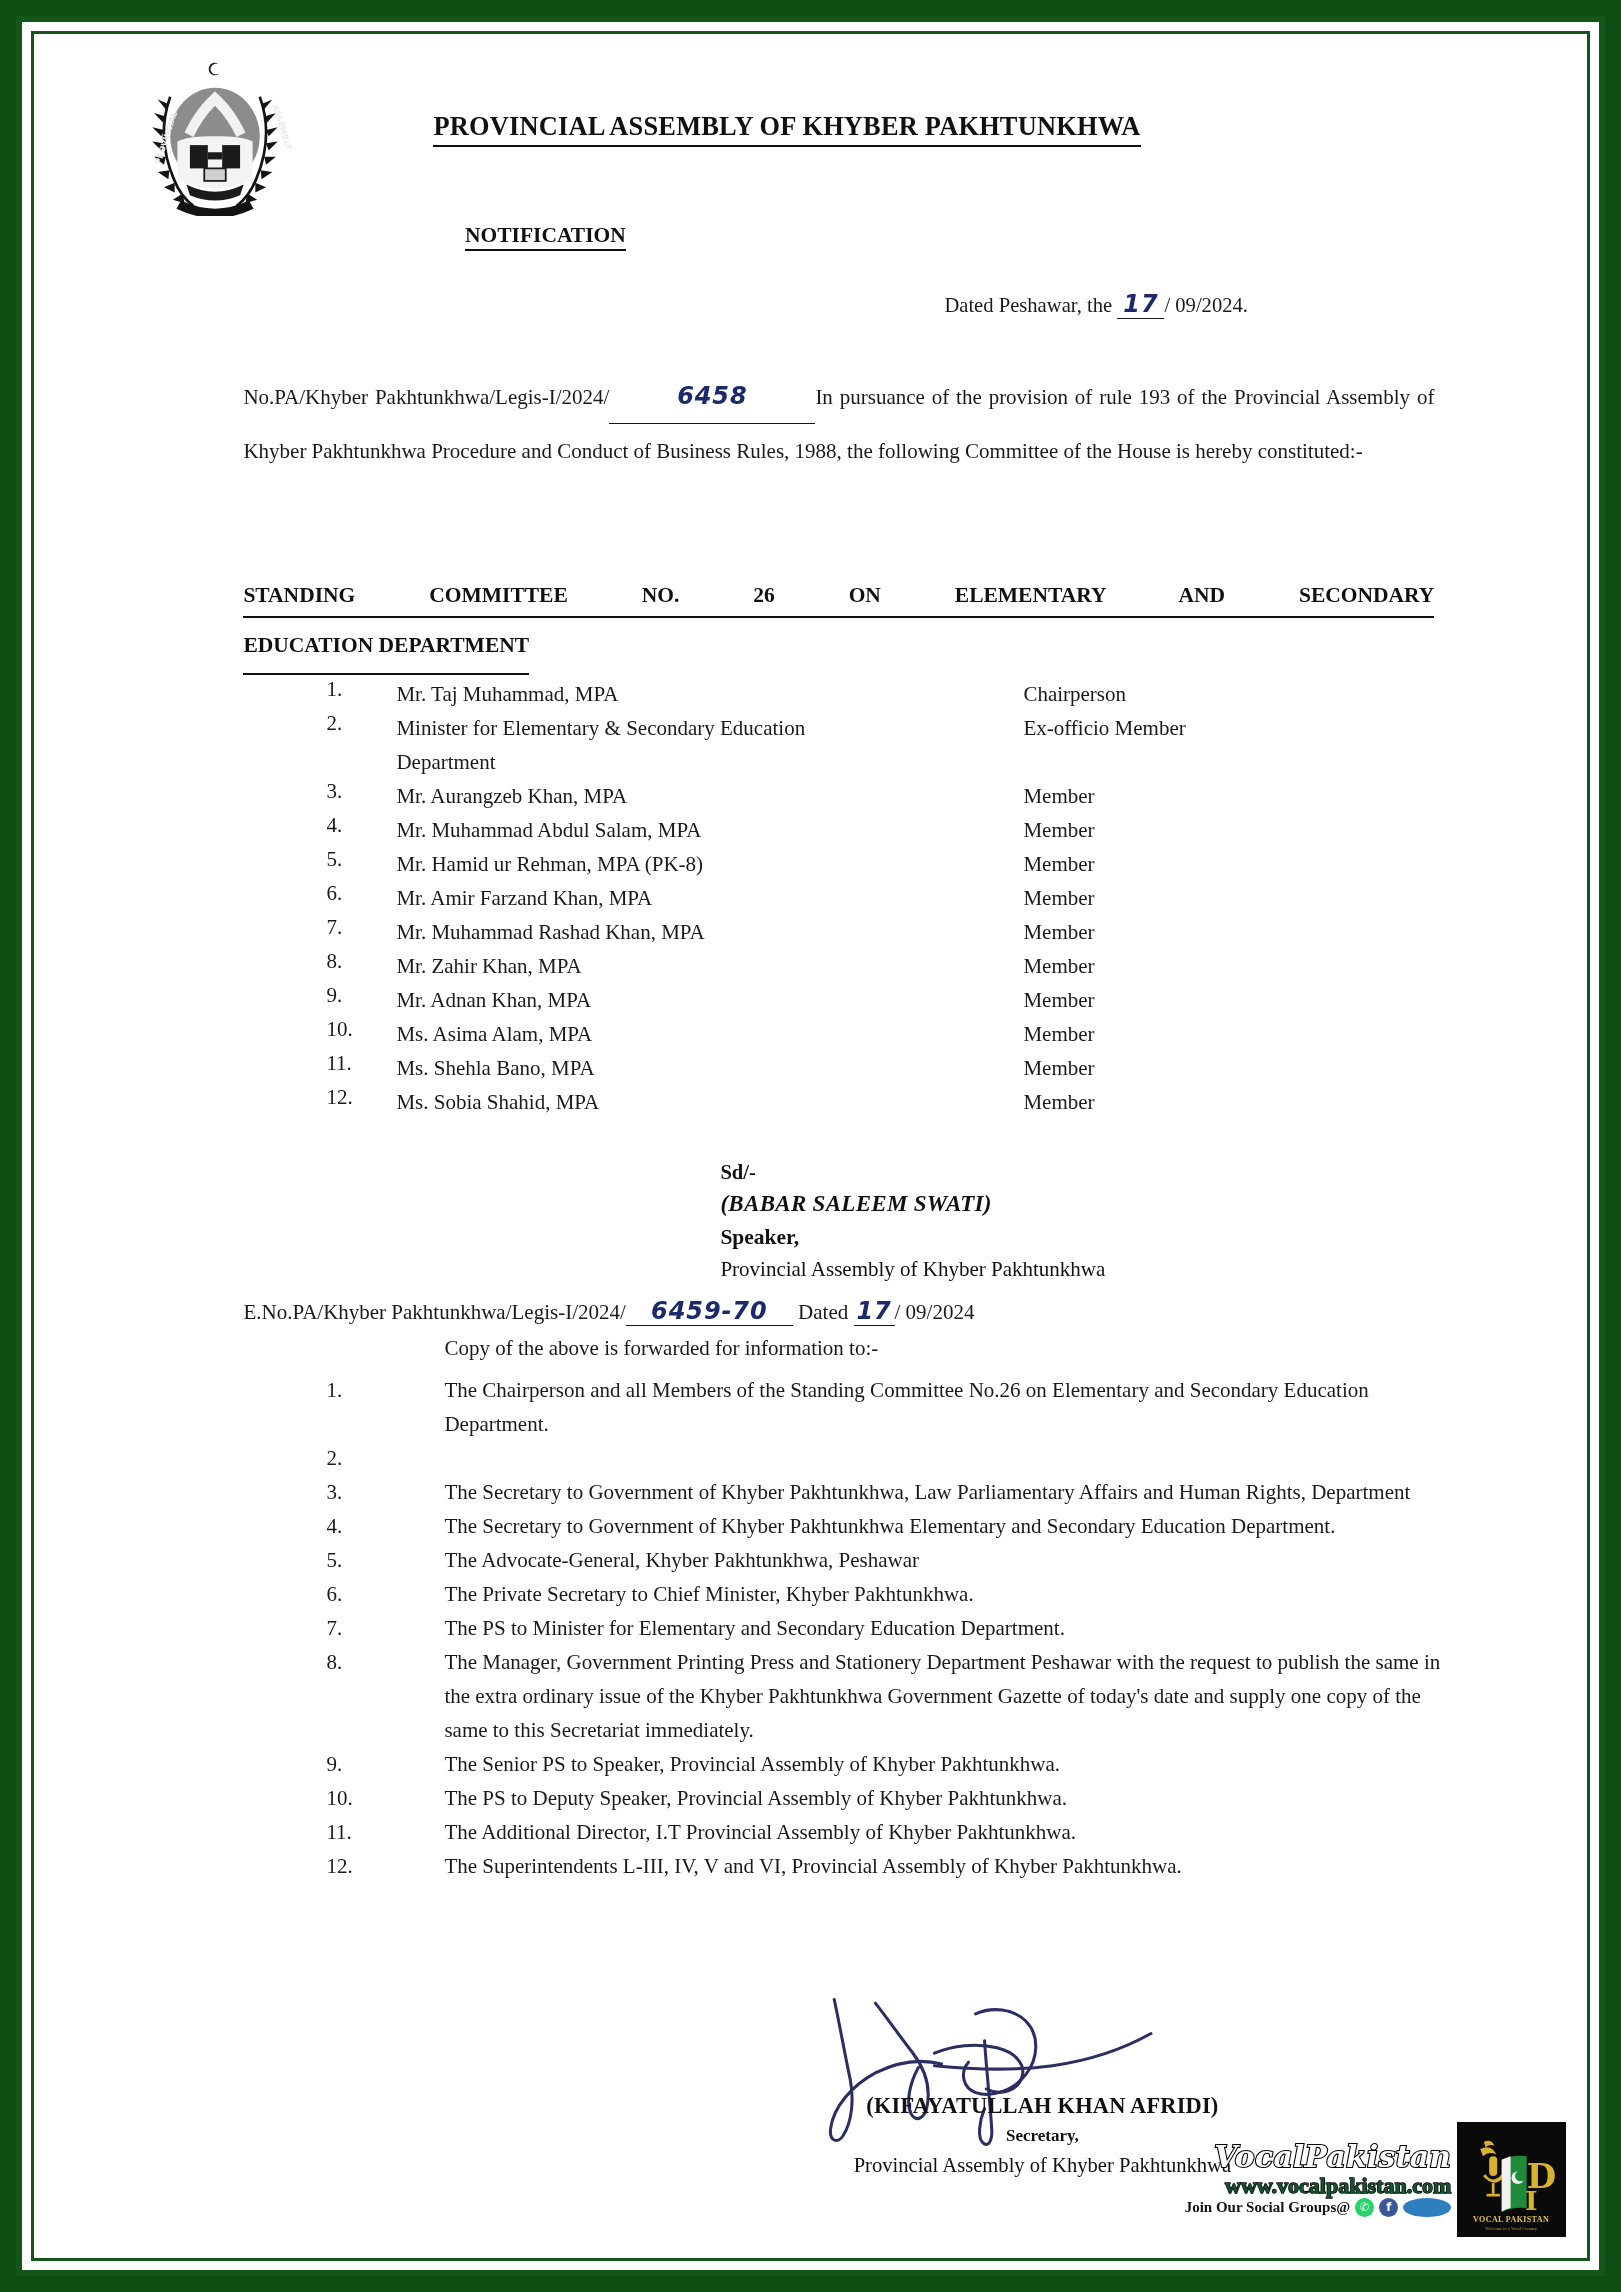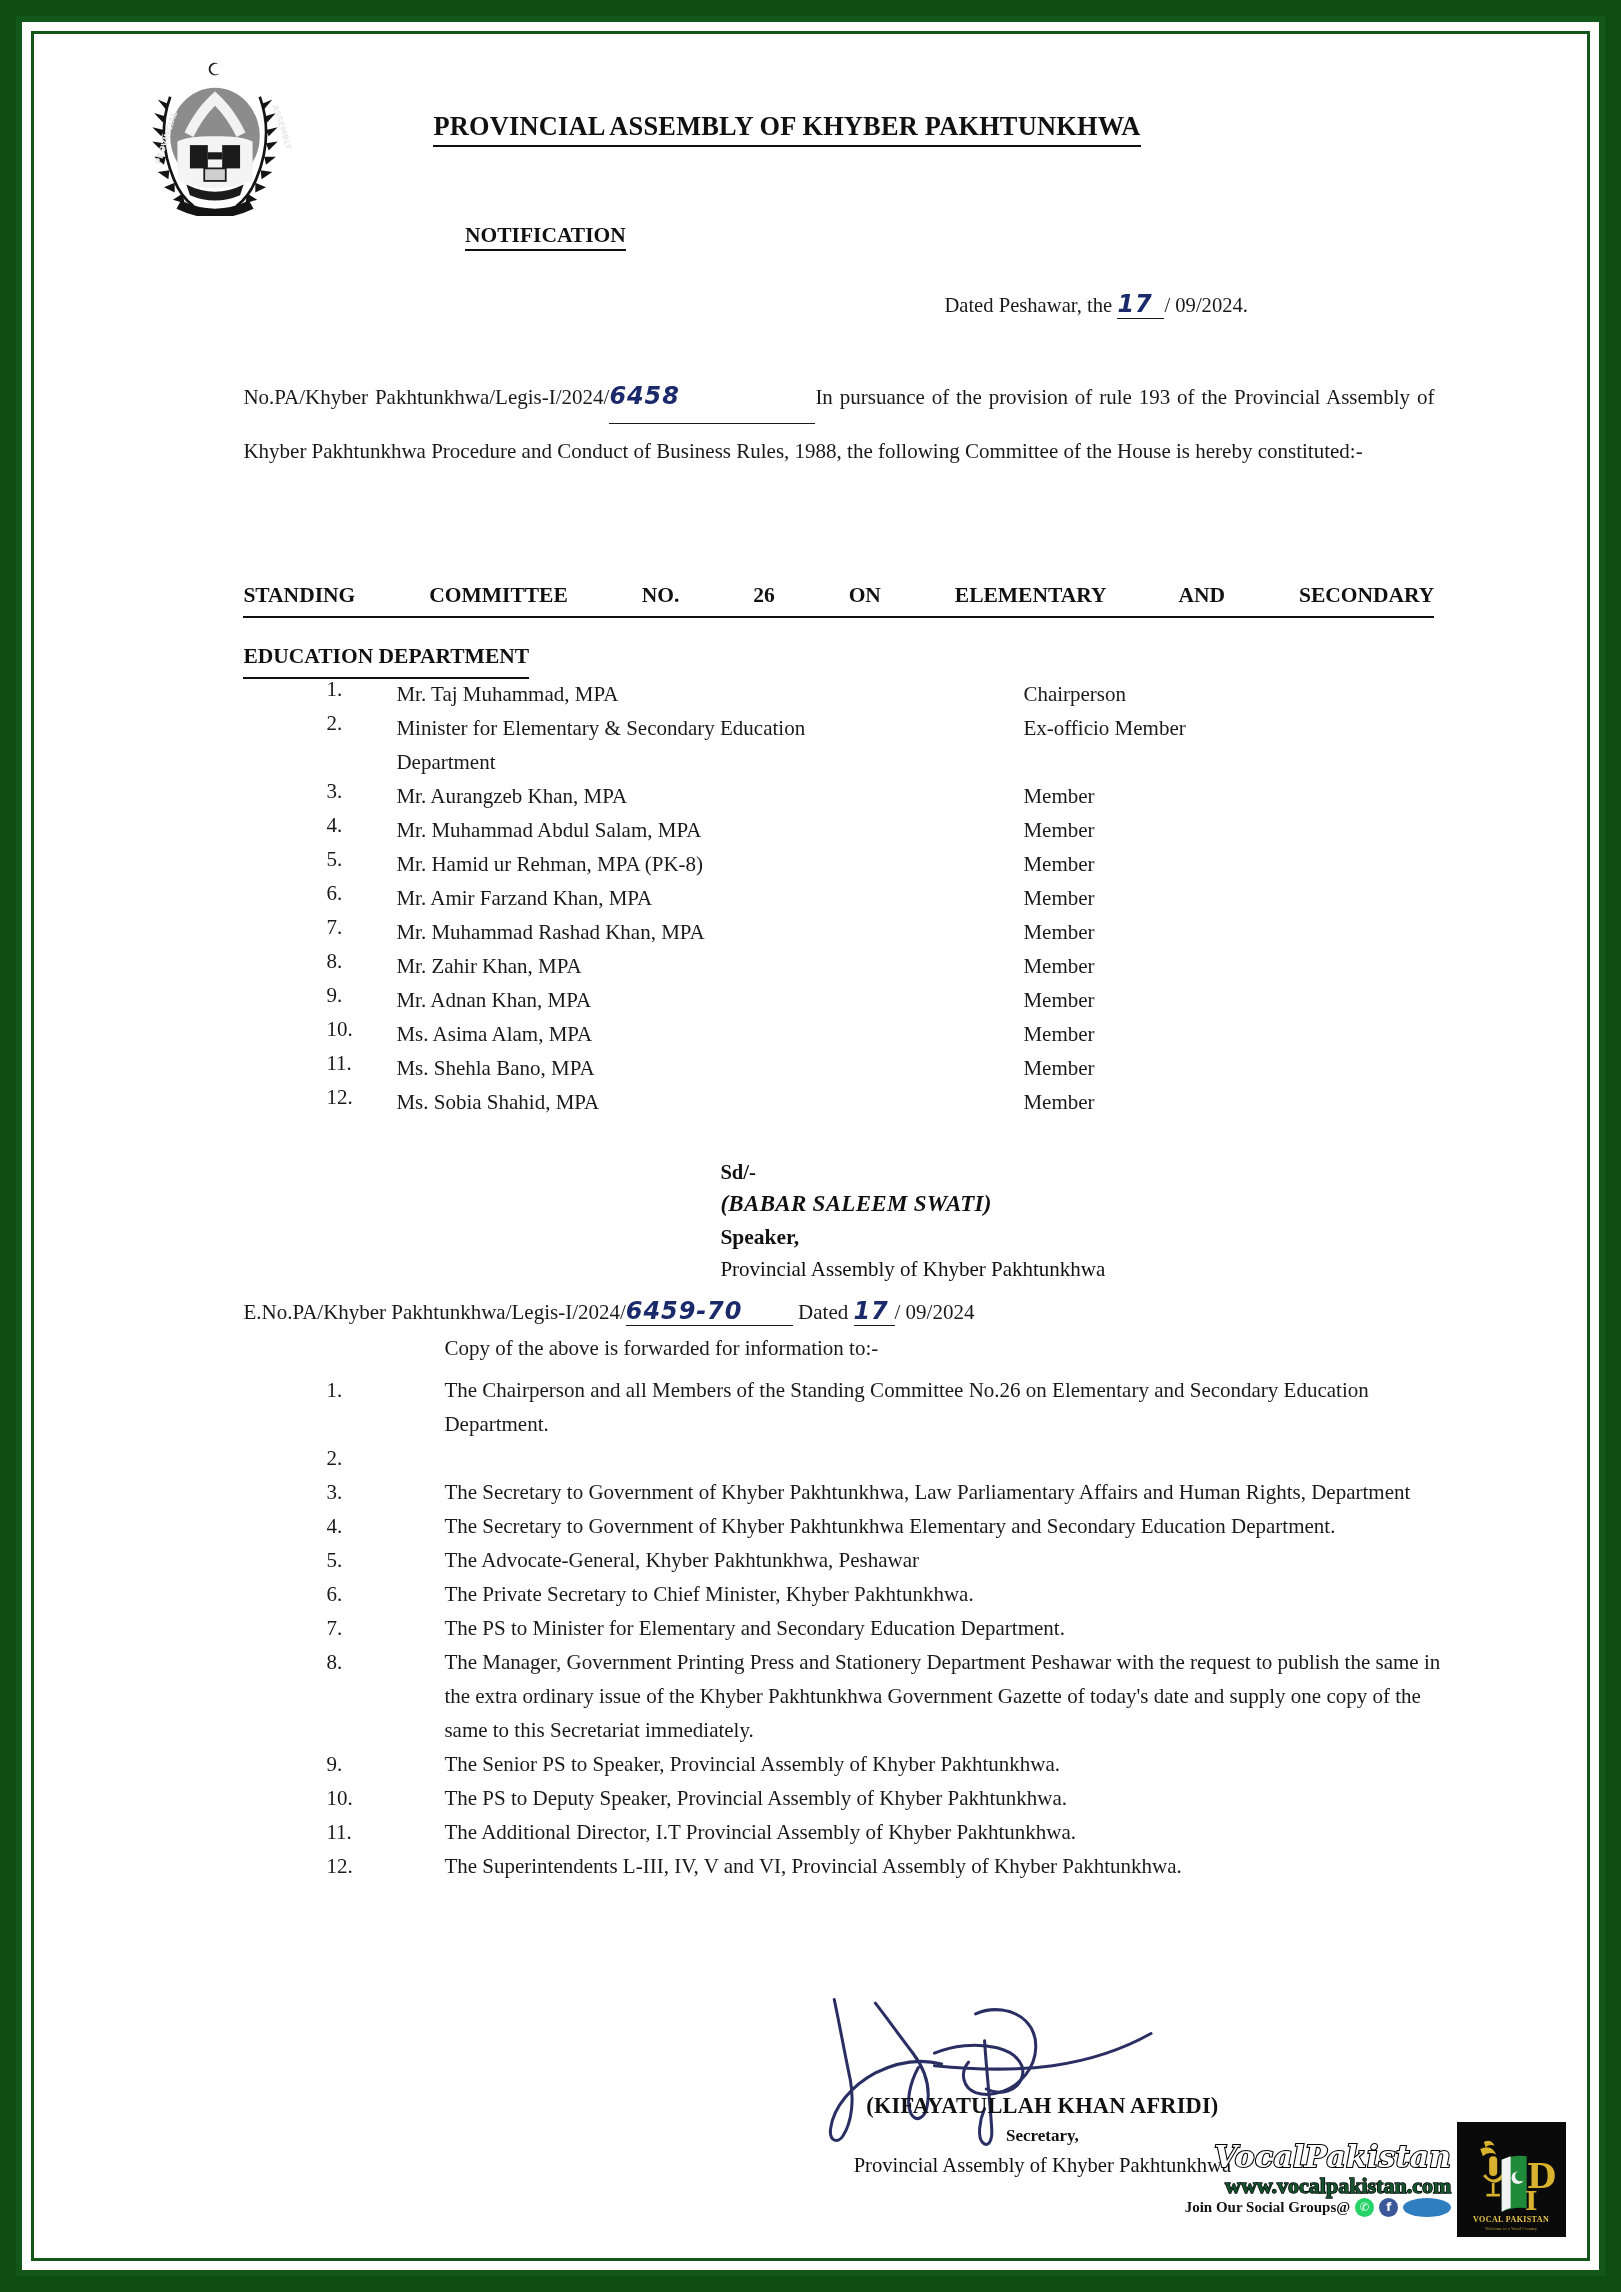--- a/index.html
+++ b/index.html
@@ -95,20 +95,21 @@
     font-family: "DejaVu Sans", sans-serif;
     color: #1b2a6b;
     font-size: 24px;
     font-weight: bold;
     font-style: italic;
     letter-spacing: 0.9px;
   }
   .ul-blank {
     display: inline-block;
     border-bottom: 1.8px solid #1a1a1a;
+    text-align: center;
     vertical-align: baseline;
   }
 
   
   #body-para {
     position: absolute;
     left: 204px; top: 330px;
     width: 1191px;
     font-size: 21px;
     line-height: 54px;
@@ -130,22 +131,22 @@
   #committee-heading .l1 {
     display: block;
     text-align: justify;
     text-align-last: justify;
     border-bottom: 2.7px solid #111;
     padding-bottom: 0.9px;
   }
   #committee-heading .l2 {
     display: inline-block;
     border-bottom: 2.7px solid #111;
-    padding-bottom: 1px;
-    margin-top: 19px;
+    padding-bottom: 8px;
+    margin-top: 8px;
   }
 
   
   #members {
     position: absolute;
     left: 287px; top: 638px;
     width: 1119px;
     font-size: 21px;
     color: #1a1a1a;
   }

